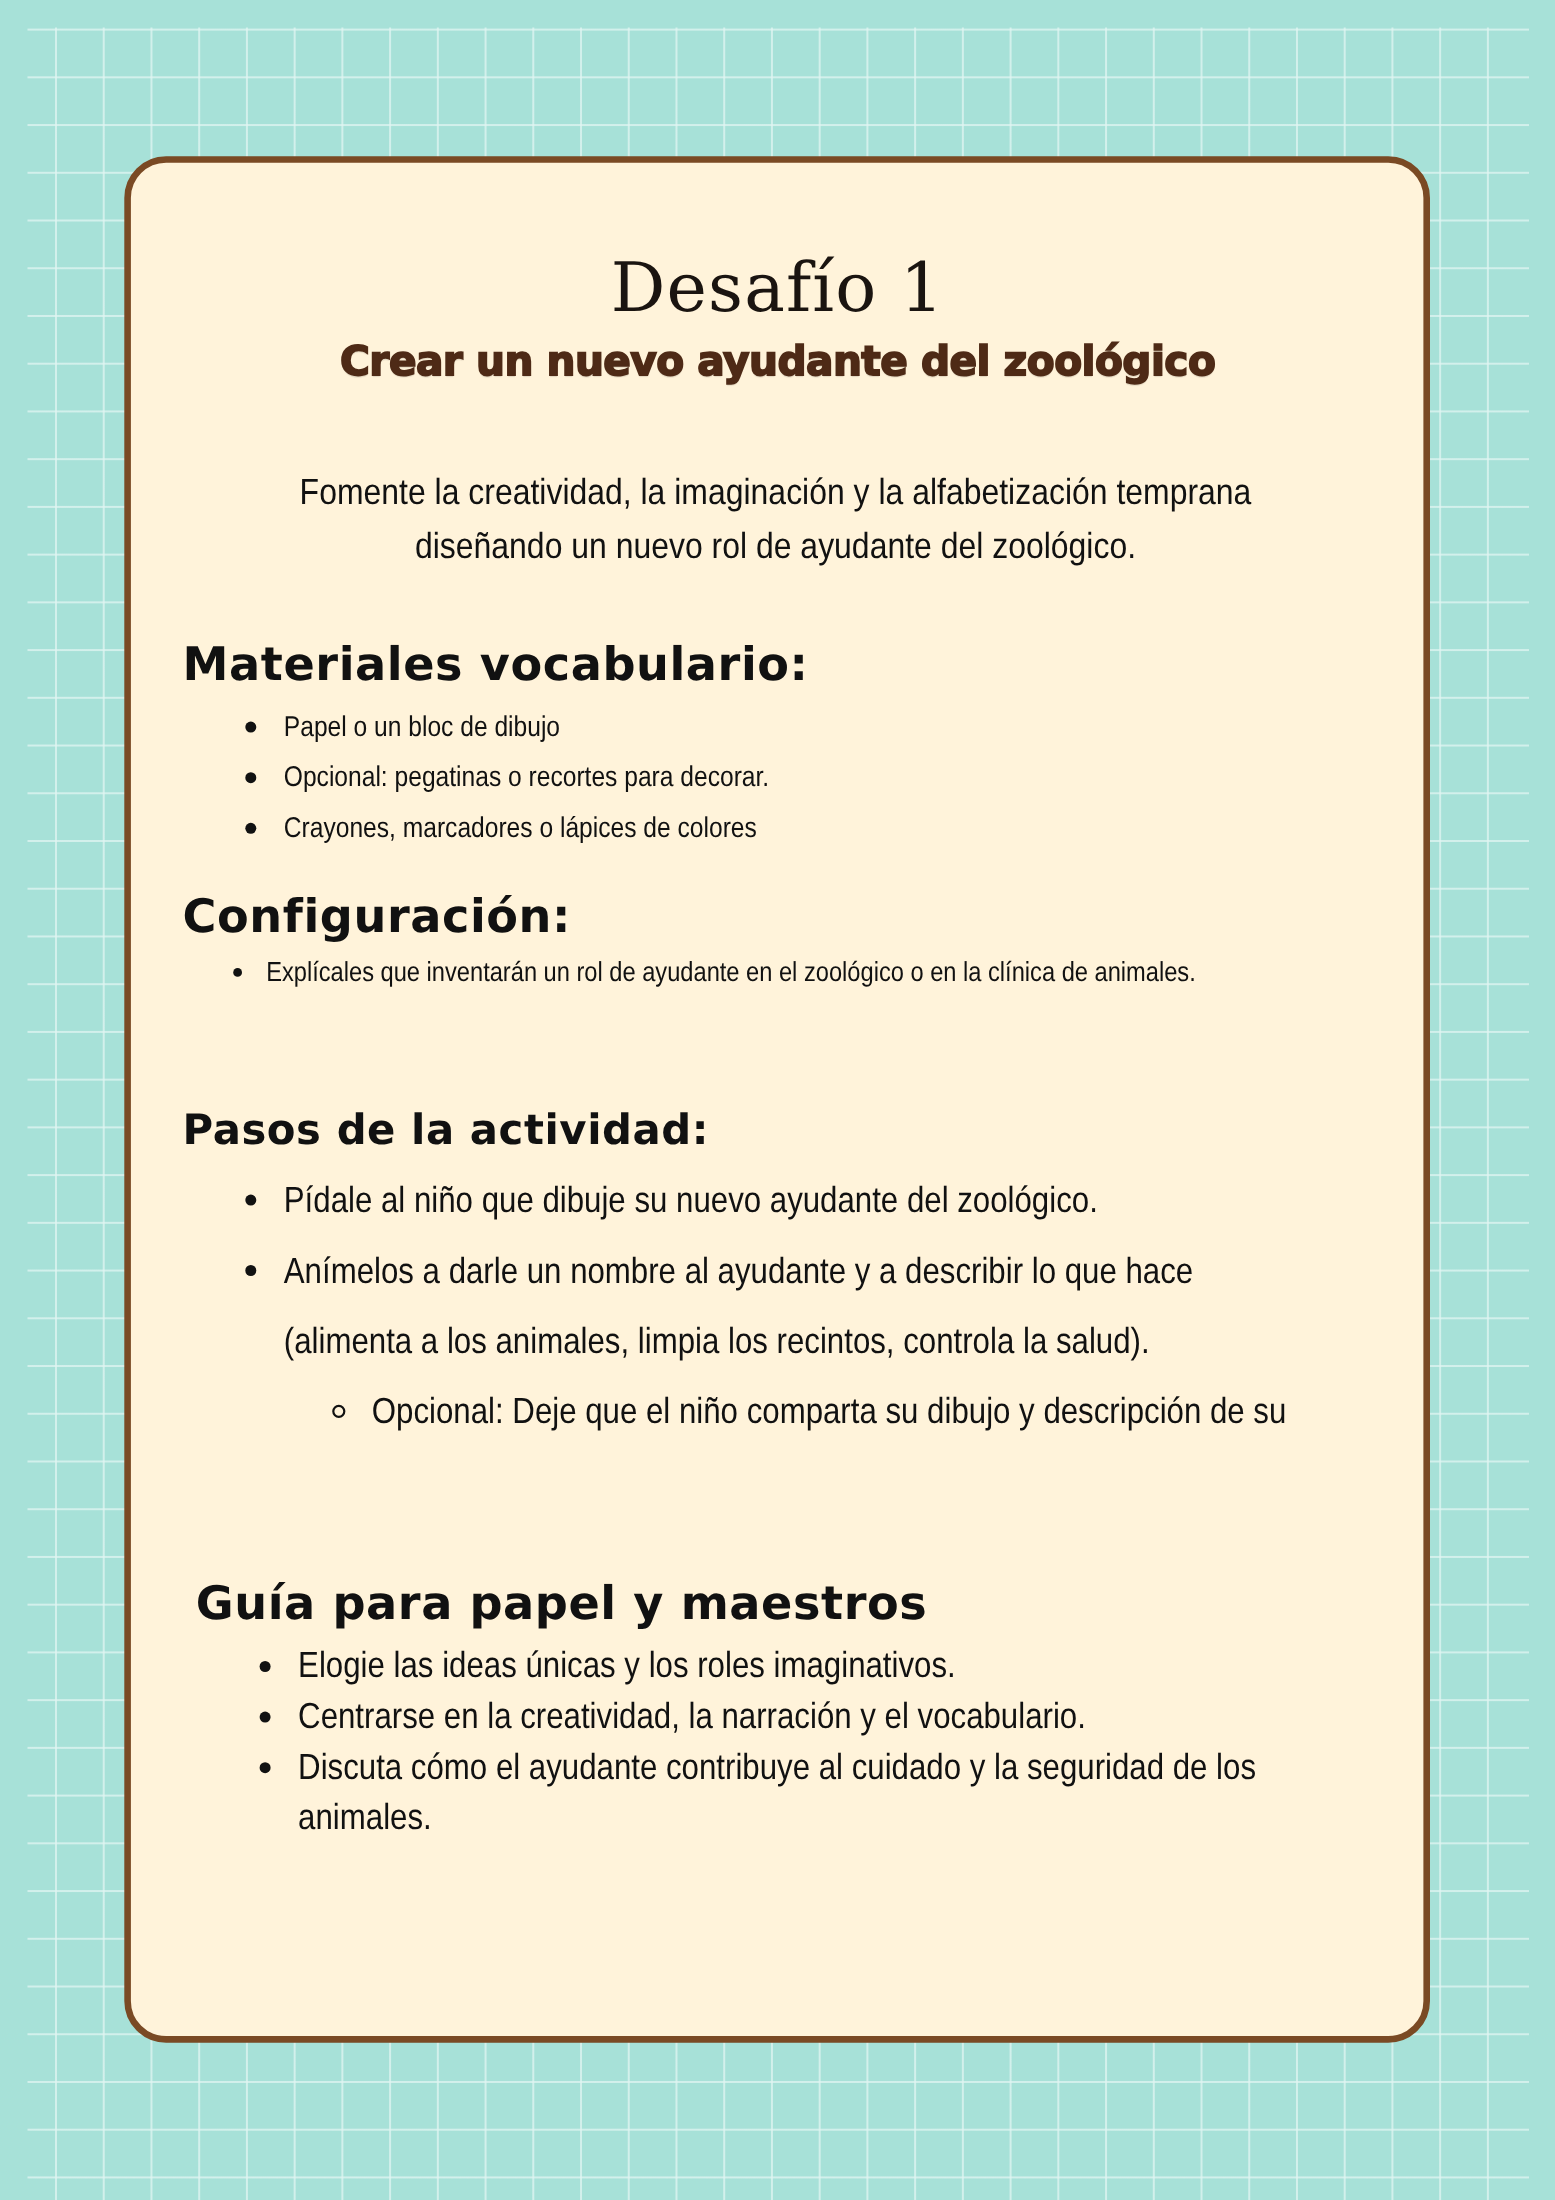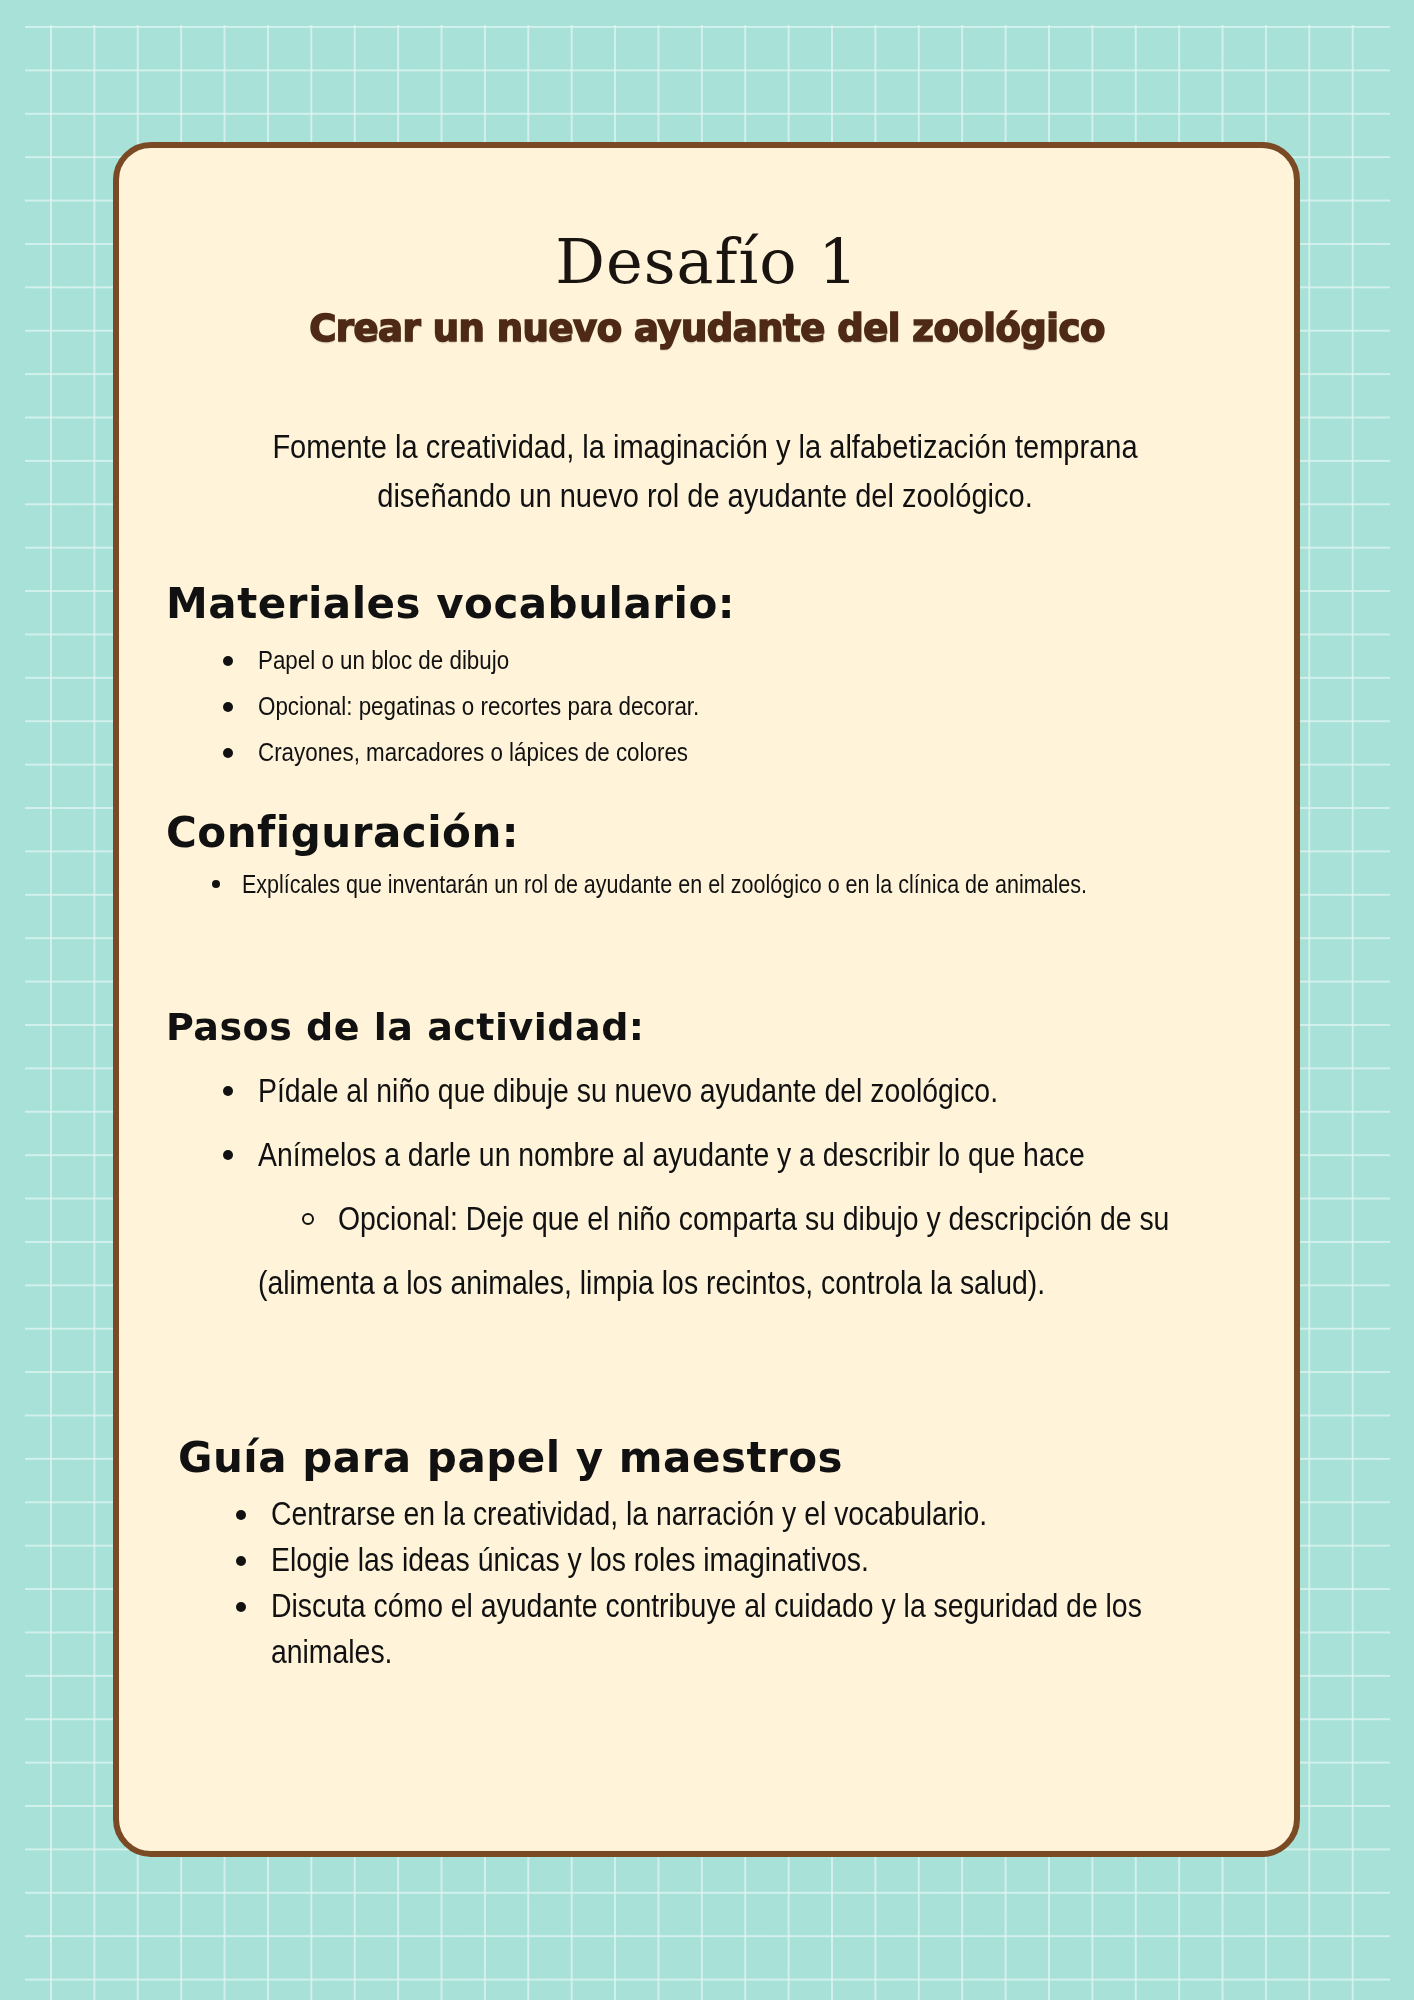--- a/index.html
+++ b/index.html
@@ -162,37 +162,37 @@
 <ul class="list" style="left:220px; top:1059px; font-size:33px;">
   <li style="height:64px; line-height:64px;">
     <span class="bullet" style="left:3px; top:27px; width:10px; height:10px;"></span>
     <span class="cond" style="margin-left:38px;">Pídale al niño que dibuje su nuevo ayudante del zoológico.</span>
   </li>
   <li style="height:64px; line-height:64px;">
     <span class="bullet" style="left:3px; top:27px; width:10px; height:10px;"></span>
     <span class="cond" style="margin-left:38px;">Anímelos a darle un nombre al ayudante y a describir lo que hace</span>
   </li>
   <li style="height:64px; line-height:64px;">
+    <span class="cond" style="margin-left:38px;">(alimenta a los animales, limpia los recintos, controla la salud).</span>
+  </li>
+  <li style="height:64px; line-height:64px;">
     <span class="bullet hollow" style="left:82px; top:26px; width:12px; height:12px;"></span>
     <span class="cond" style="margin-left:118px;">Opcional: Deje que el niño comparta su dibujo y descripción de su</span>
-  </li>
-  <li style="height:64px; line-height:64px;">
-    <span class="cond" style="margin-left:38px;">(alimenta a los animales, limpia los recintos, controla la salud).</span>
   </li>
 </ul>
 
 <h3 class="section-heading" style="left:178px; top:1432px; font-size:42px; line-height:52px;">Guía para papel y maestros</h3>
 <ul class="list" style="left:233px; top:1491px; font-size:33px;">
   <li style="height:46px; line-height:46px;">
     <span class="bullet" style="left:3px; top:19px; width:10px; height:10px;"></span>
-    <span class="cond" style="margin-left:38px;">Centrarse en la creatividad, la narración y el vocabulario.</span>
+    <span class="cond" style="margin-left:38px;">Elogie las ideas únicas y los roles imaginativos.</span>
   </li>
   <li style="height:46px; line-height:46px;">
     <span class="bullet" style="left:3px; top:19px; width:10px; height:10px;"></span>
-    <span class="cond" style="margin-left:38px;">Elogie las ideas únicas y los roles imaginativos.</span>
+    <span class="cond" style="margin-left:38px;">Centrarse en la creatividad, la narración y el vocabulario.</span>
   </li>
   <li style="height:46px; line-height:46px;">
     <span class="bullet" style="left:3px; top:19px; width:10px; height:10px;"></span>
     <span class="cond" style="margin-left:38px;">Discuta cómo el ayudante contribuye al cuidado y la seguridad de los</span>
   </li>
   <li style="height:46px; line-height:46px;">
     <span class="cond" style="margin-left:38px;">animales.</span>
   </li>
 </ul>
 

